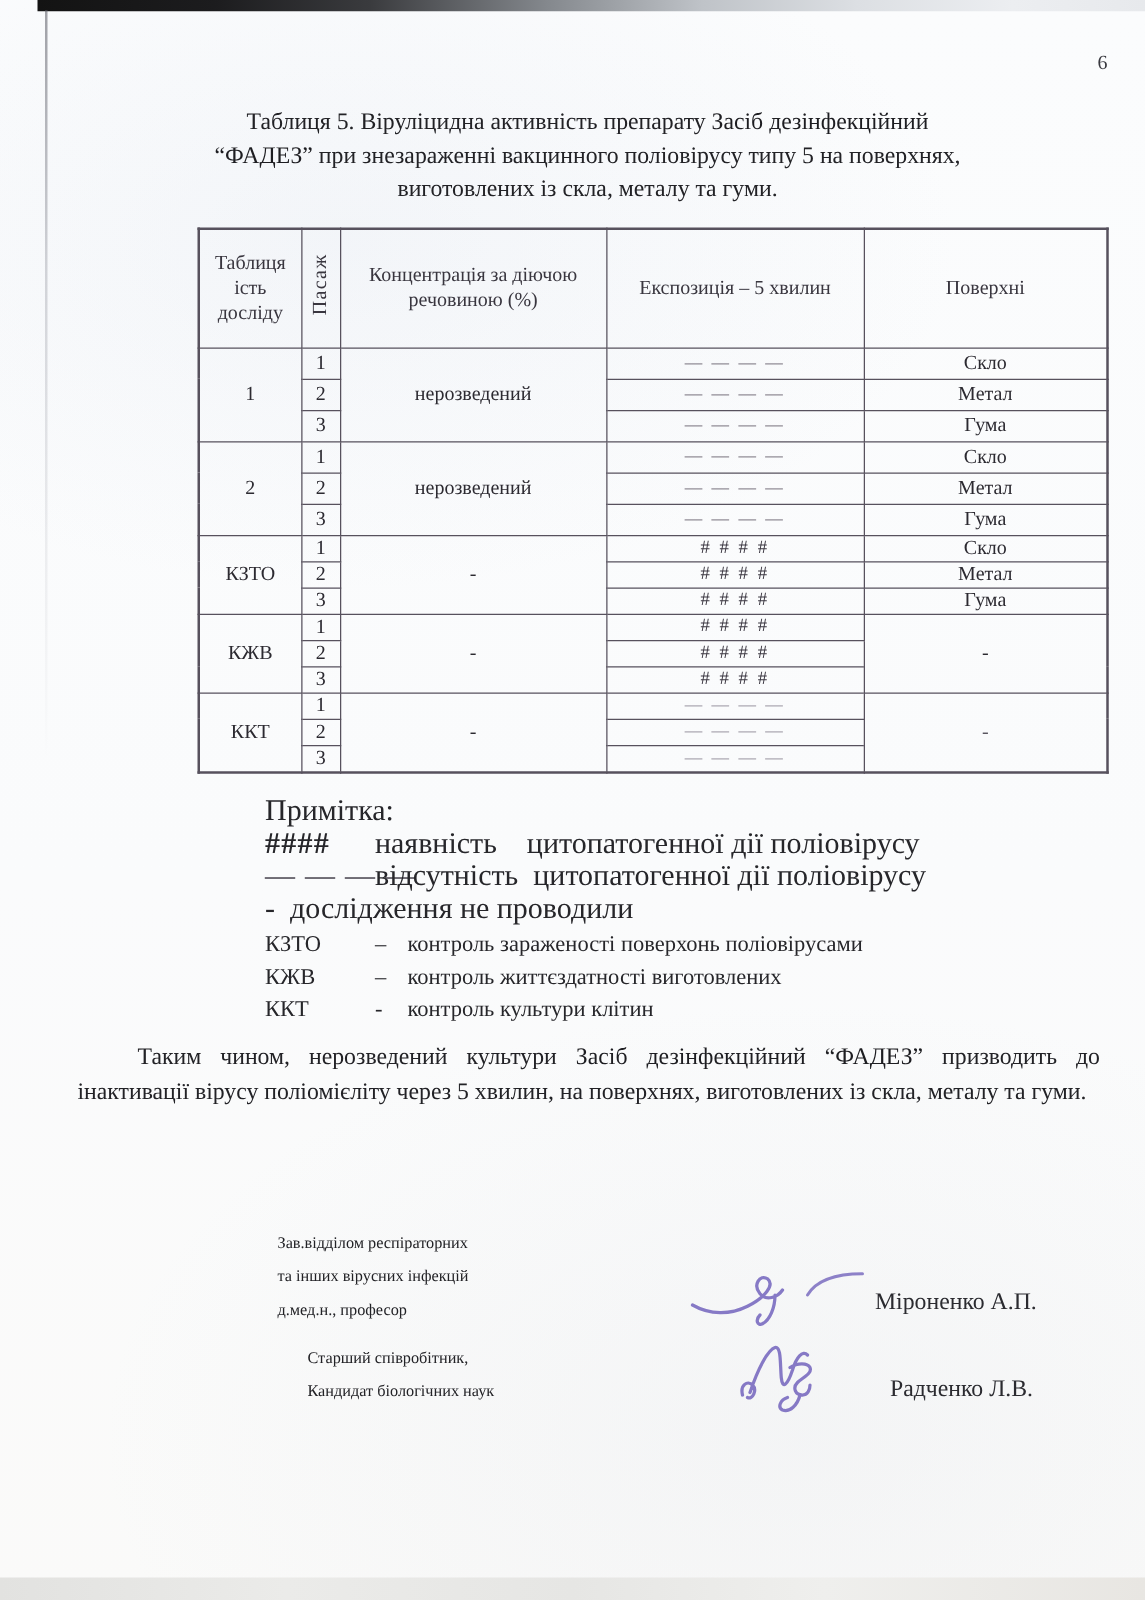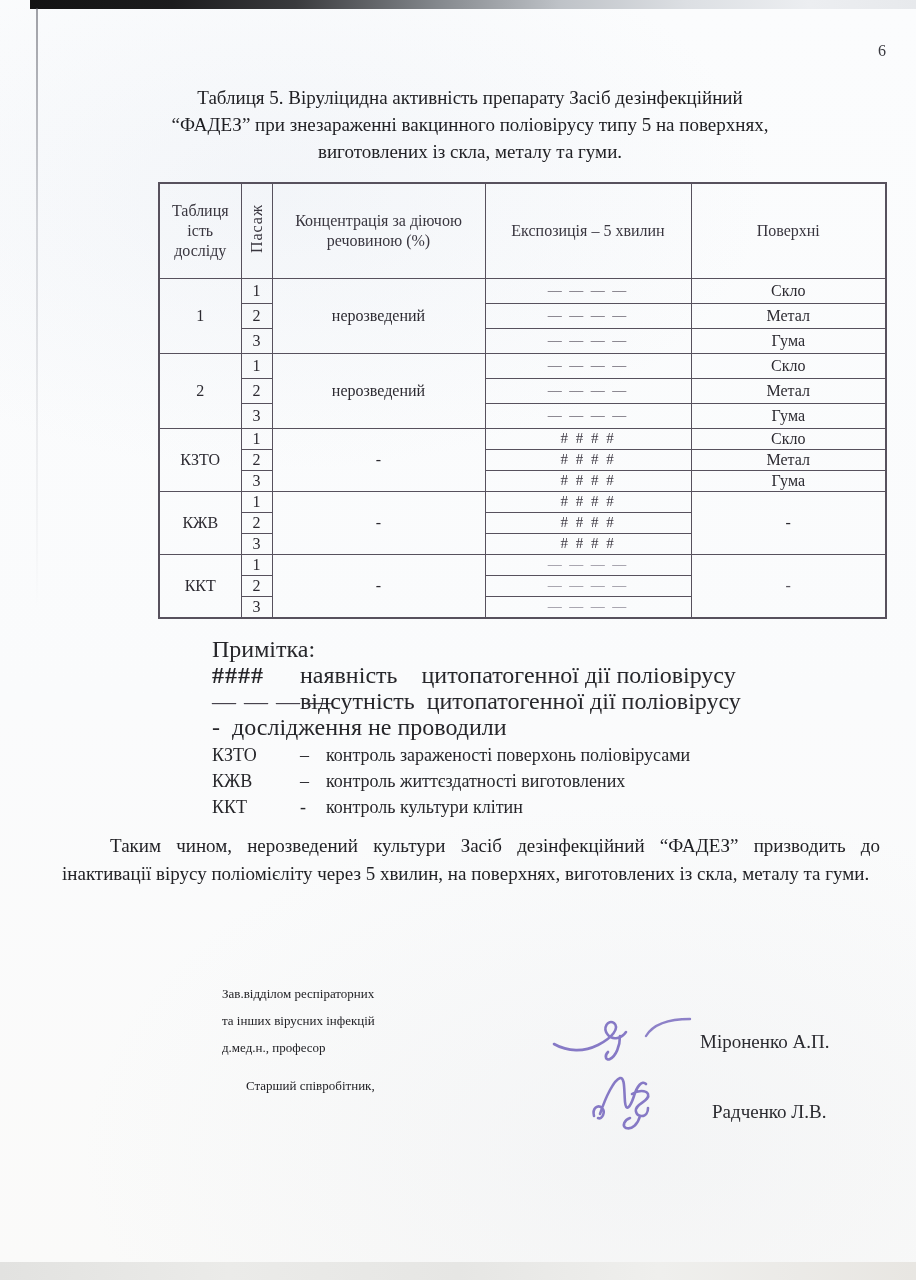--- a/index.html
+++ b/index.html
@@ -266,19 +266,20 @@
     <div>д.мед.н., професор</div>
   </div>
   <svg class="sig-svg s1" width="160" height="62" viewBox="0 0 160 62">
     <path d="M4 42 C 18 50, 34 50, 48 43 C 62 36, 70 26, 64 21 C 58 17, 52 26, 58 33 C 63 39, 72 36, 76 30 M 70 34 C 70 44, 66 54, 60 57 C 56 59, 54 54, 58 50" fill="none" stroke="#7a6cc0" stroke-width="2.6" stroke-linecap="round" opacity="0.9"></path>
     <path d="M96 34 C 102 24, 116 17, 140 17" fill="none" stroke="#7a6cc0" stroke-width="2.4" stroke-linecap="round" opacity="0.85"></path>
   </svg>
   <div class="sig-name n1">Міроненко А.П.</div>
 
   <div class="sig-role r2">
     <div>Старший співробітник,</div>
+    <div>Кандидат біологічних наук</div>
   </div>
   <svg class="sig-svg s2" width="70" height="72" viewBox="0 0 70 72">
     <path d="M6 52 C 4 44, 10 40, 14 44 C 18 48, 14 56, 10 54 M 12 50 C 18 32, 26 16, 32 14 C 37 13, 36 26, 37 38 C 38 48, 42 44, 46 32 C 49 22, 54 16, 58 20 M 44 30 C 50 26, 58 26, 60 30 C 62 35, 54 38, 50 42 C 46 46, 48 52, 54 52 C 58 52, 60 48, 60 44 M 52 52 C 50 60, 44 66, 38 64 C 34 62, 36 56, 42 54" fill="none" stroke="#7a6cc0" stroke-width="2.6" stroke-linecap="round" opacity="0.9"></path>
   </svg>
   <div class="sig-name n2">Радченко Л.В.</div>
 
 </div>
 
 </body></html>

